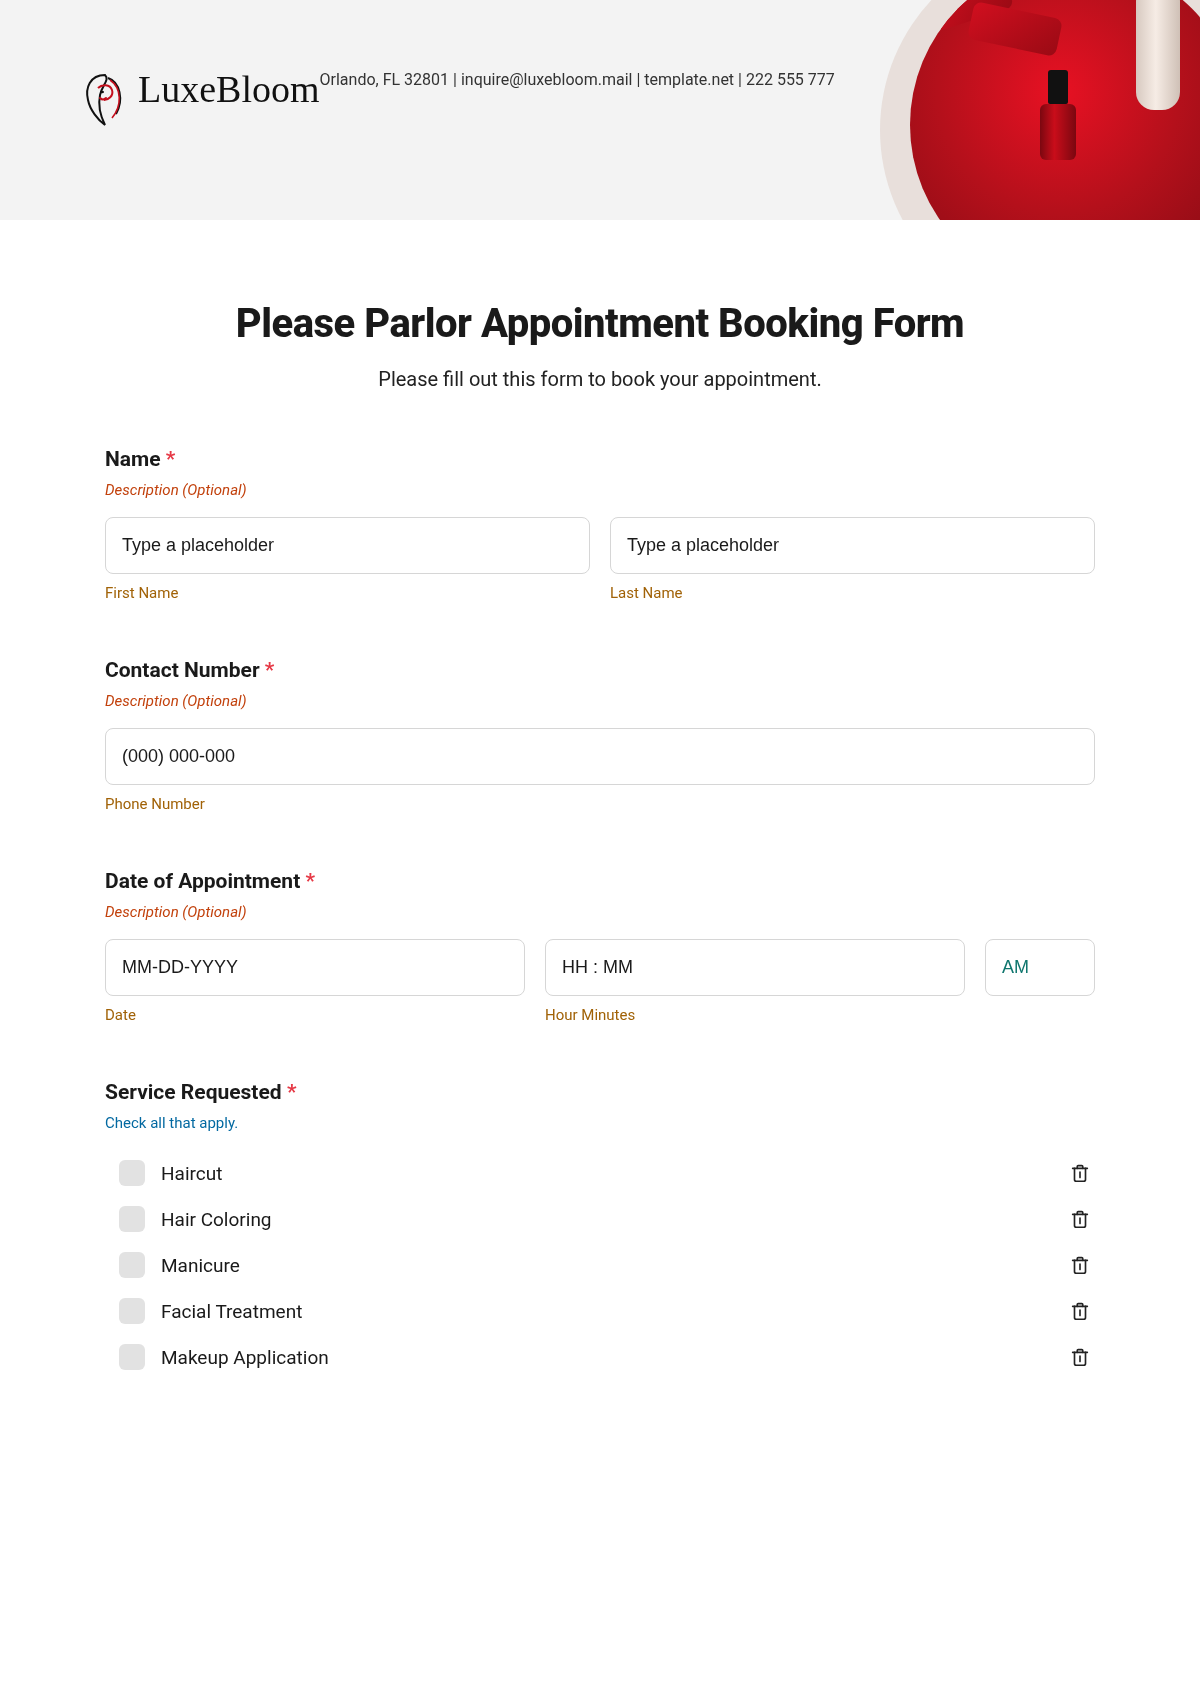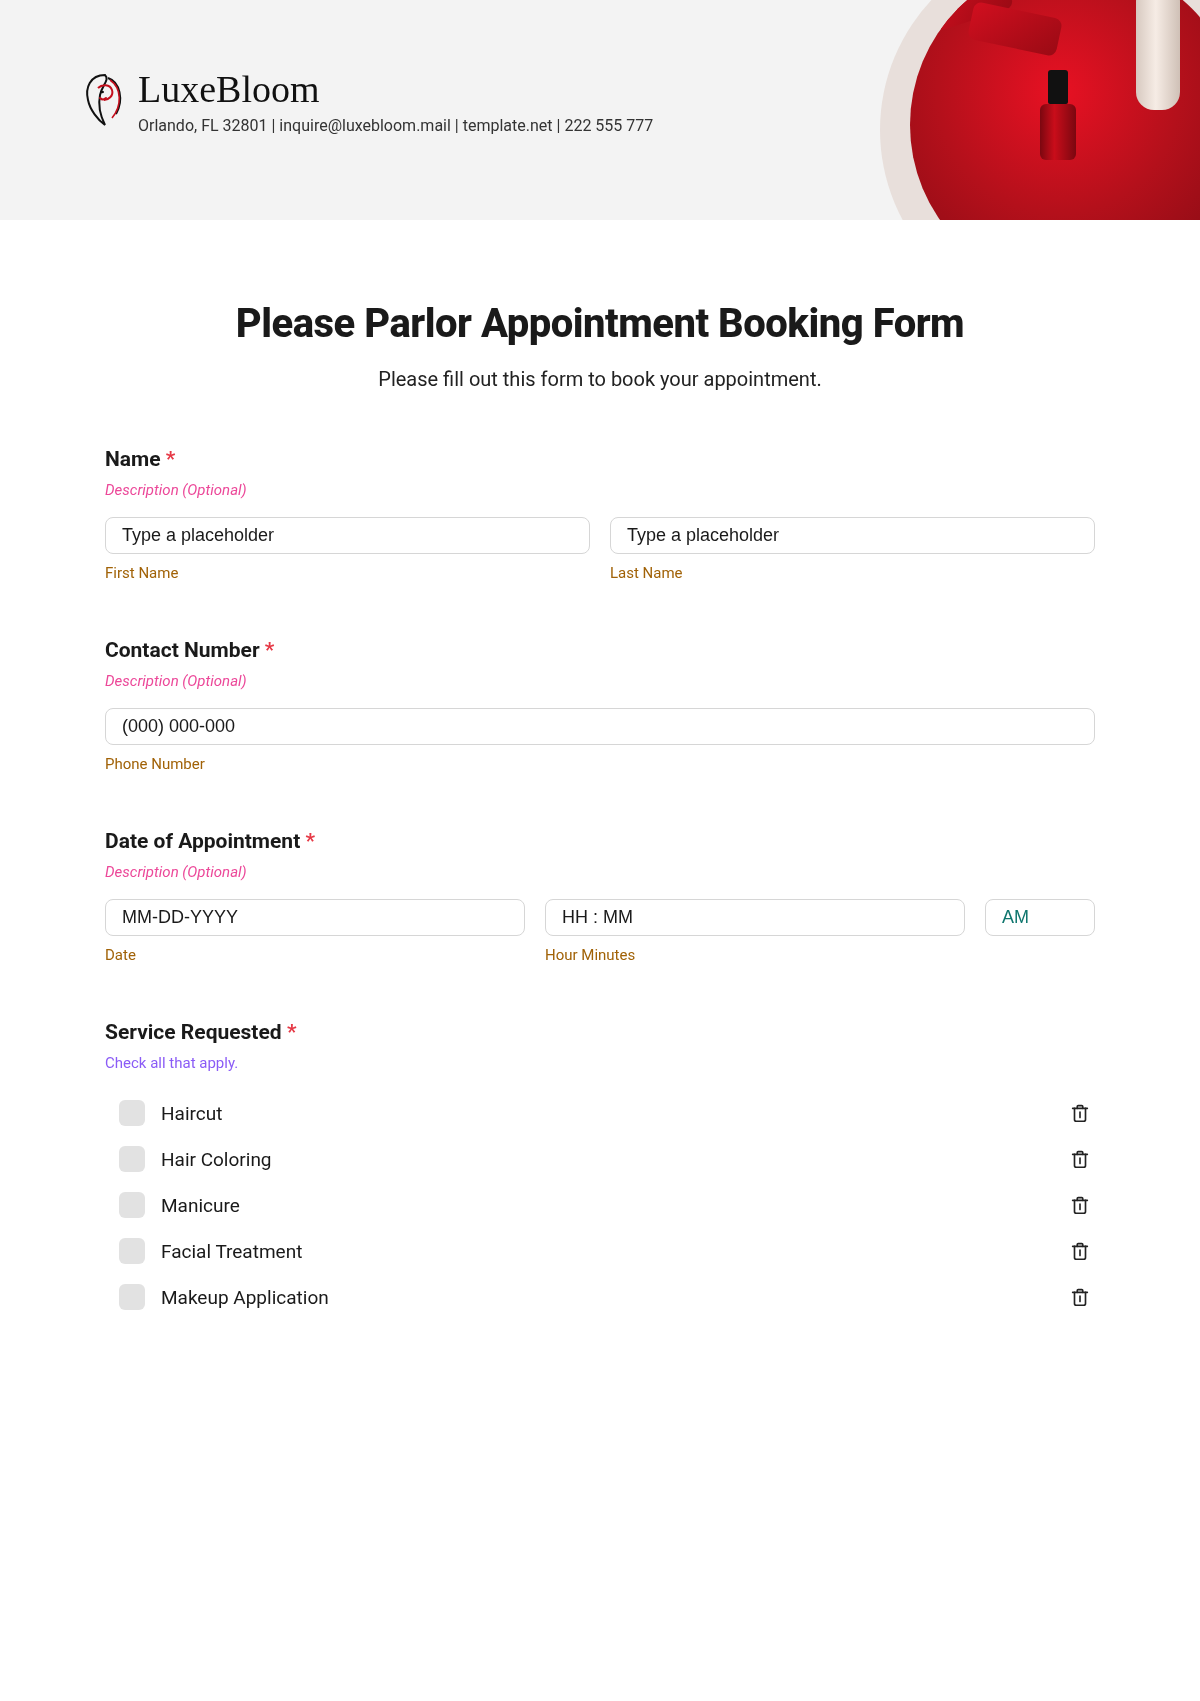--- a/index.html
+++ b/index.html
@@ -1,44 +1,44 @@
 <!DOCTYPE html>
 <html><head>
 <meta charset="utf-8">
 <style>
 * { box-sizing: border-box; margin: 0; padding: 0; }
 body { font-family: -apple-system, BlinkMacSystemFont, "Segoe UI", Roboto, Helvetica, Arial, sans-serif; background: #fff; color: #1a1a1a; width: 1200px; }
 .header { background: #f3f3f3; height: 220px; position: relative; overflow: hidden; }
 .logo-block { position: absolute; left: 80px; top: 70px; display: flex; align-items: flex-start; gap: 8px; }
 .logo-svg { width: 50px; height: 60px; flex-shrink: 0; }
-.brand-text { display: flex; flex-direction: column; }
+.brand-text { display: flex; flex-direction: row; }
 .brand-name { font-family: "Brush Script MT", cursive; font-size: 38px; font-weight: 500; color: #111; line-height: 1; margin-bottom: 8px; }
 .brand-info { font-size: 16px; color: #333; white-space: nowrap; }
 .hero-circle-outer { position: absolute; right: -60px; top: -60px; width: 380px; height: 380px; border-radius: 50%; background: #e8dfdb; }
 .hero-circle-inner { position: absolute; right: -40px; top: -40px; width: 330px; height: 330px; border-radius: 50%; background: radial-gradient(circle at 45% 40%, #e81123 0%, #b4101b 45%, #7a0a12 100%); overflow: hidden; }
 .nail-bottle { position: absolute; width: 36px; height: 90px; }
 .nail-bottle .cap { width: 20px; height: 34px; background: #111; margin: 0 auto; border-radius: 3px 3px 2px 2px; }
 .nail-bottle .body { width: 36px; height: 56px; background: linear-gradient(90deg,#7b0710,#c90d1a 40%,#7b0710); border-radius: 6px; }
 .lotion-bottle { position: absolute; right: 60px; top: 20px; width: 44px; height: 130px; background: linear-gradient(90deg,#d7c9c0,#f6ece5 45%,#cfc0b6); border-radius: 22px 22px 18px 18px; }
 .lotion-bottle::before { content:""; position:absolute; top:-14px; left:50%; transform:translateX(-50%); width:16px; height:14px; background:#f2e9e2; border-radius:3px 3px 0 0; }
 .ribbon { position:absolute; left:20px; top:20px; width:140px; height:90px; }
 .ribbon::before, .ribbon::after { content:""; position:absolute; background:linear-gradient(135deg,#d10f1f,#9a0a14); border-radius:8px; }
 .ribbon::before { left:0; top:0; width:80px; height:40px; transform:rotate(-18deg); }
 .ribbon::after { left:40px; top:30px; width:90px; height:38px; transform:rotate(12deg); }
 .form-wrap { padding: 80px 105px 40px; }
 .title { font-size: 40px; font-weight: 800; text-align: center; letter-spacing: -0.5px; color: #1a1a1a; }
 .subtitle { font-size: 20px; text-align: center; margin-top: 20px; color: #222; }
 .field-group { margin-top: 56px; }
 .field-label { font-size: 21px; font-weight: 700; color: #1a1a1a; }
 .req { color: #e63946; }
-.field-desc { font-size: 15px; font-style: italic; color: #ec4899; margin-top: 10px; }
-.field-help { font-size: 15px; color: #8b5cf6; margin-top: 10px; }
+.field-desc { font-size: 15px; font-style: italic; color: #c2410c; margin-top: 10px; }
+.field-help { font-size: 15px; color: #0369a1; margin-top: 10px; }
 .row { display: flex; gap: 20px; margin-top: 18px; }
 .col { flex: 1; display: flex; flex-direction: column; }
-.input { width: 100%; height: 37px; border: 1px solid #d6d6d6; border-radius: 8px; padding: 0 16px; font-size: 18px; color: #1a1a1a; background: #fff; outline: none; }
+.input { width: 100%; height: 57px; border: 1px solid #d6d6d6; border-radius: 8px; padding: 0 16px; font-size: 18px; color: #1a1a1a; background: #fff; outline: none; }
 .input::placeholder { color: #1a1a1a; }
 .sublabel { font-size: 15px; color: #a16207; margin-top: 10px; }
 .ampm { flex: 0 0 110px; }
 .ampm .input { color: #0f766e; }
 .services { margin-top: 18px; }
 .service-row { display: flex; align-items: center; padding: 10px 0 10px 14px; }
 .chk { width: 26px; height: 26px; border-radius: 6px; background: #e2e2e2; flex-shrink: 0; }
 .service-label { font-size: 19px; margin-left: 16px; color: #1a1a1a; flex: 1; }
 .trash { width: 22px; height: 22px; flex-shrink: 0; margin-right: 4px; cursor: pointer; color: #222; }
 </style>

